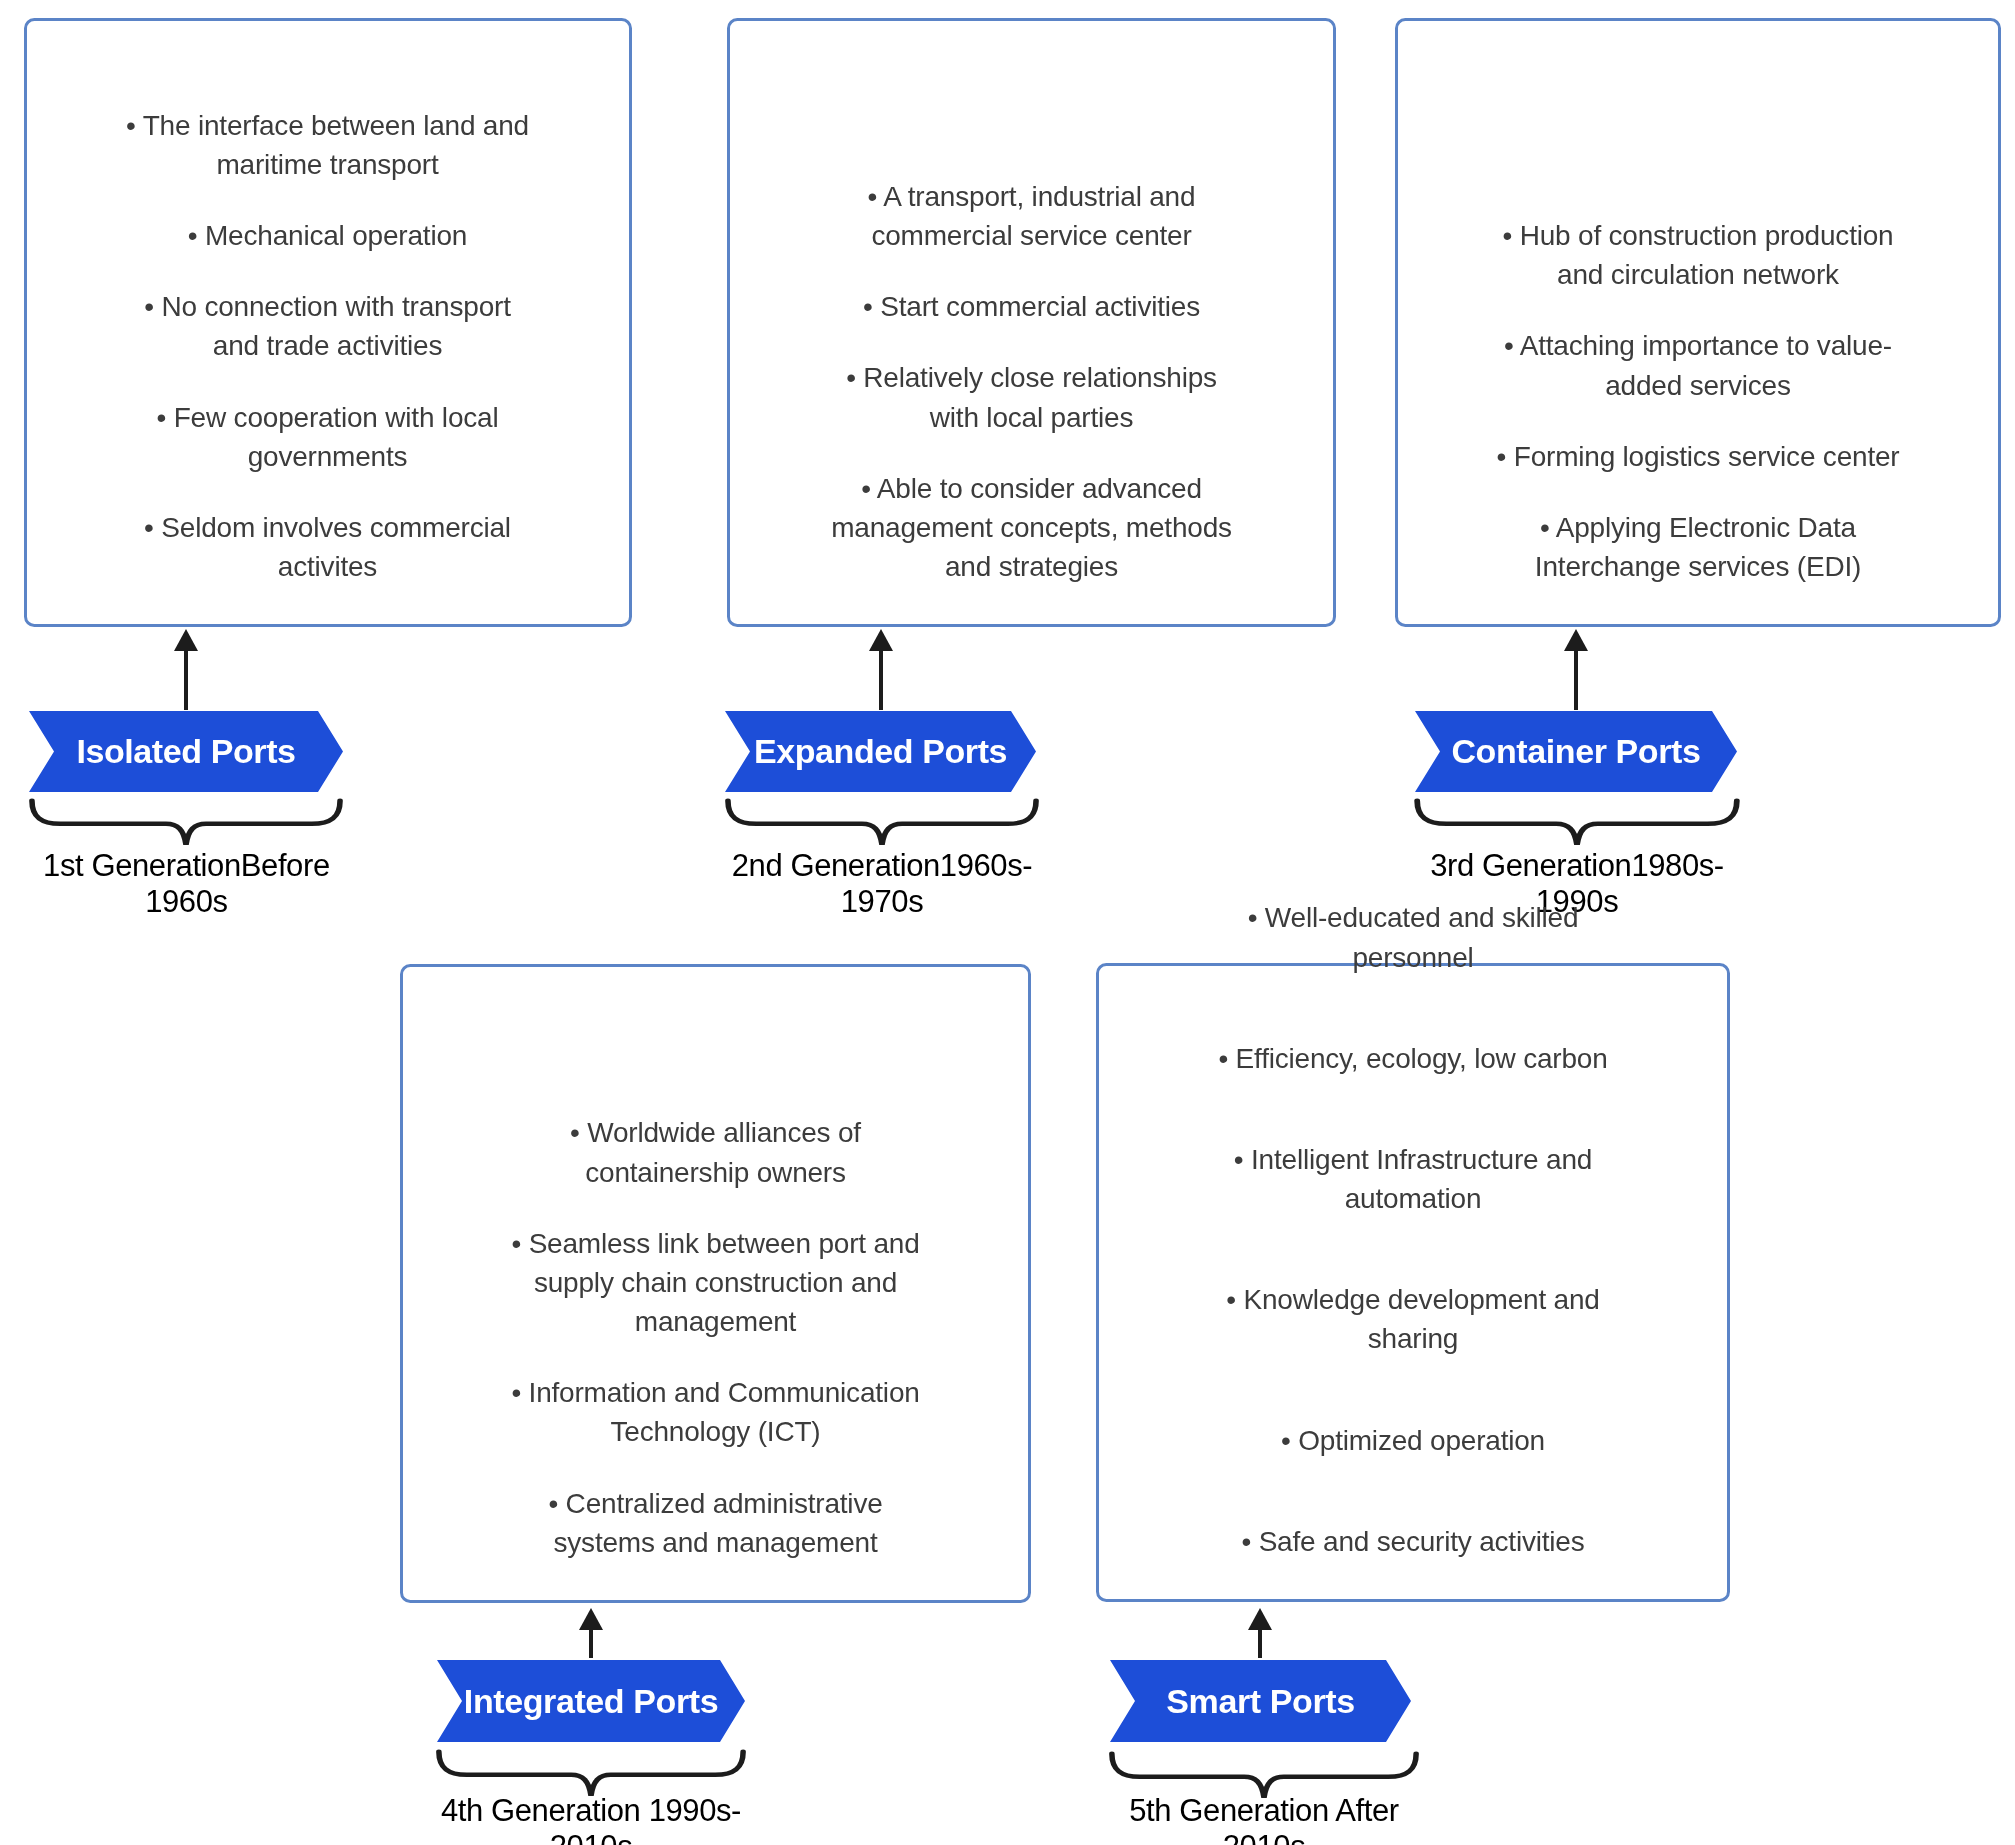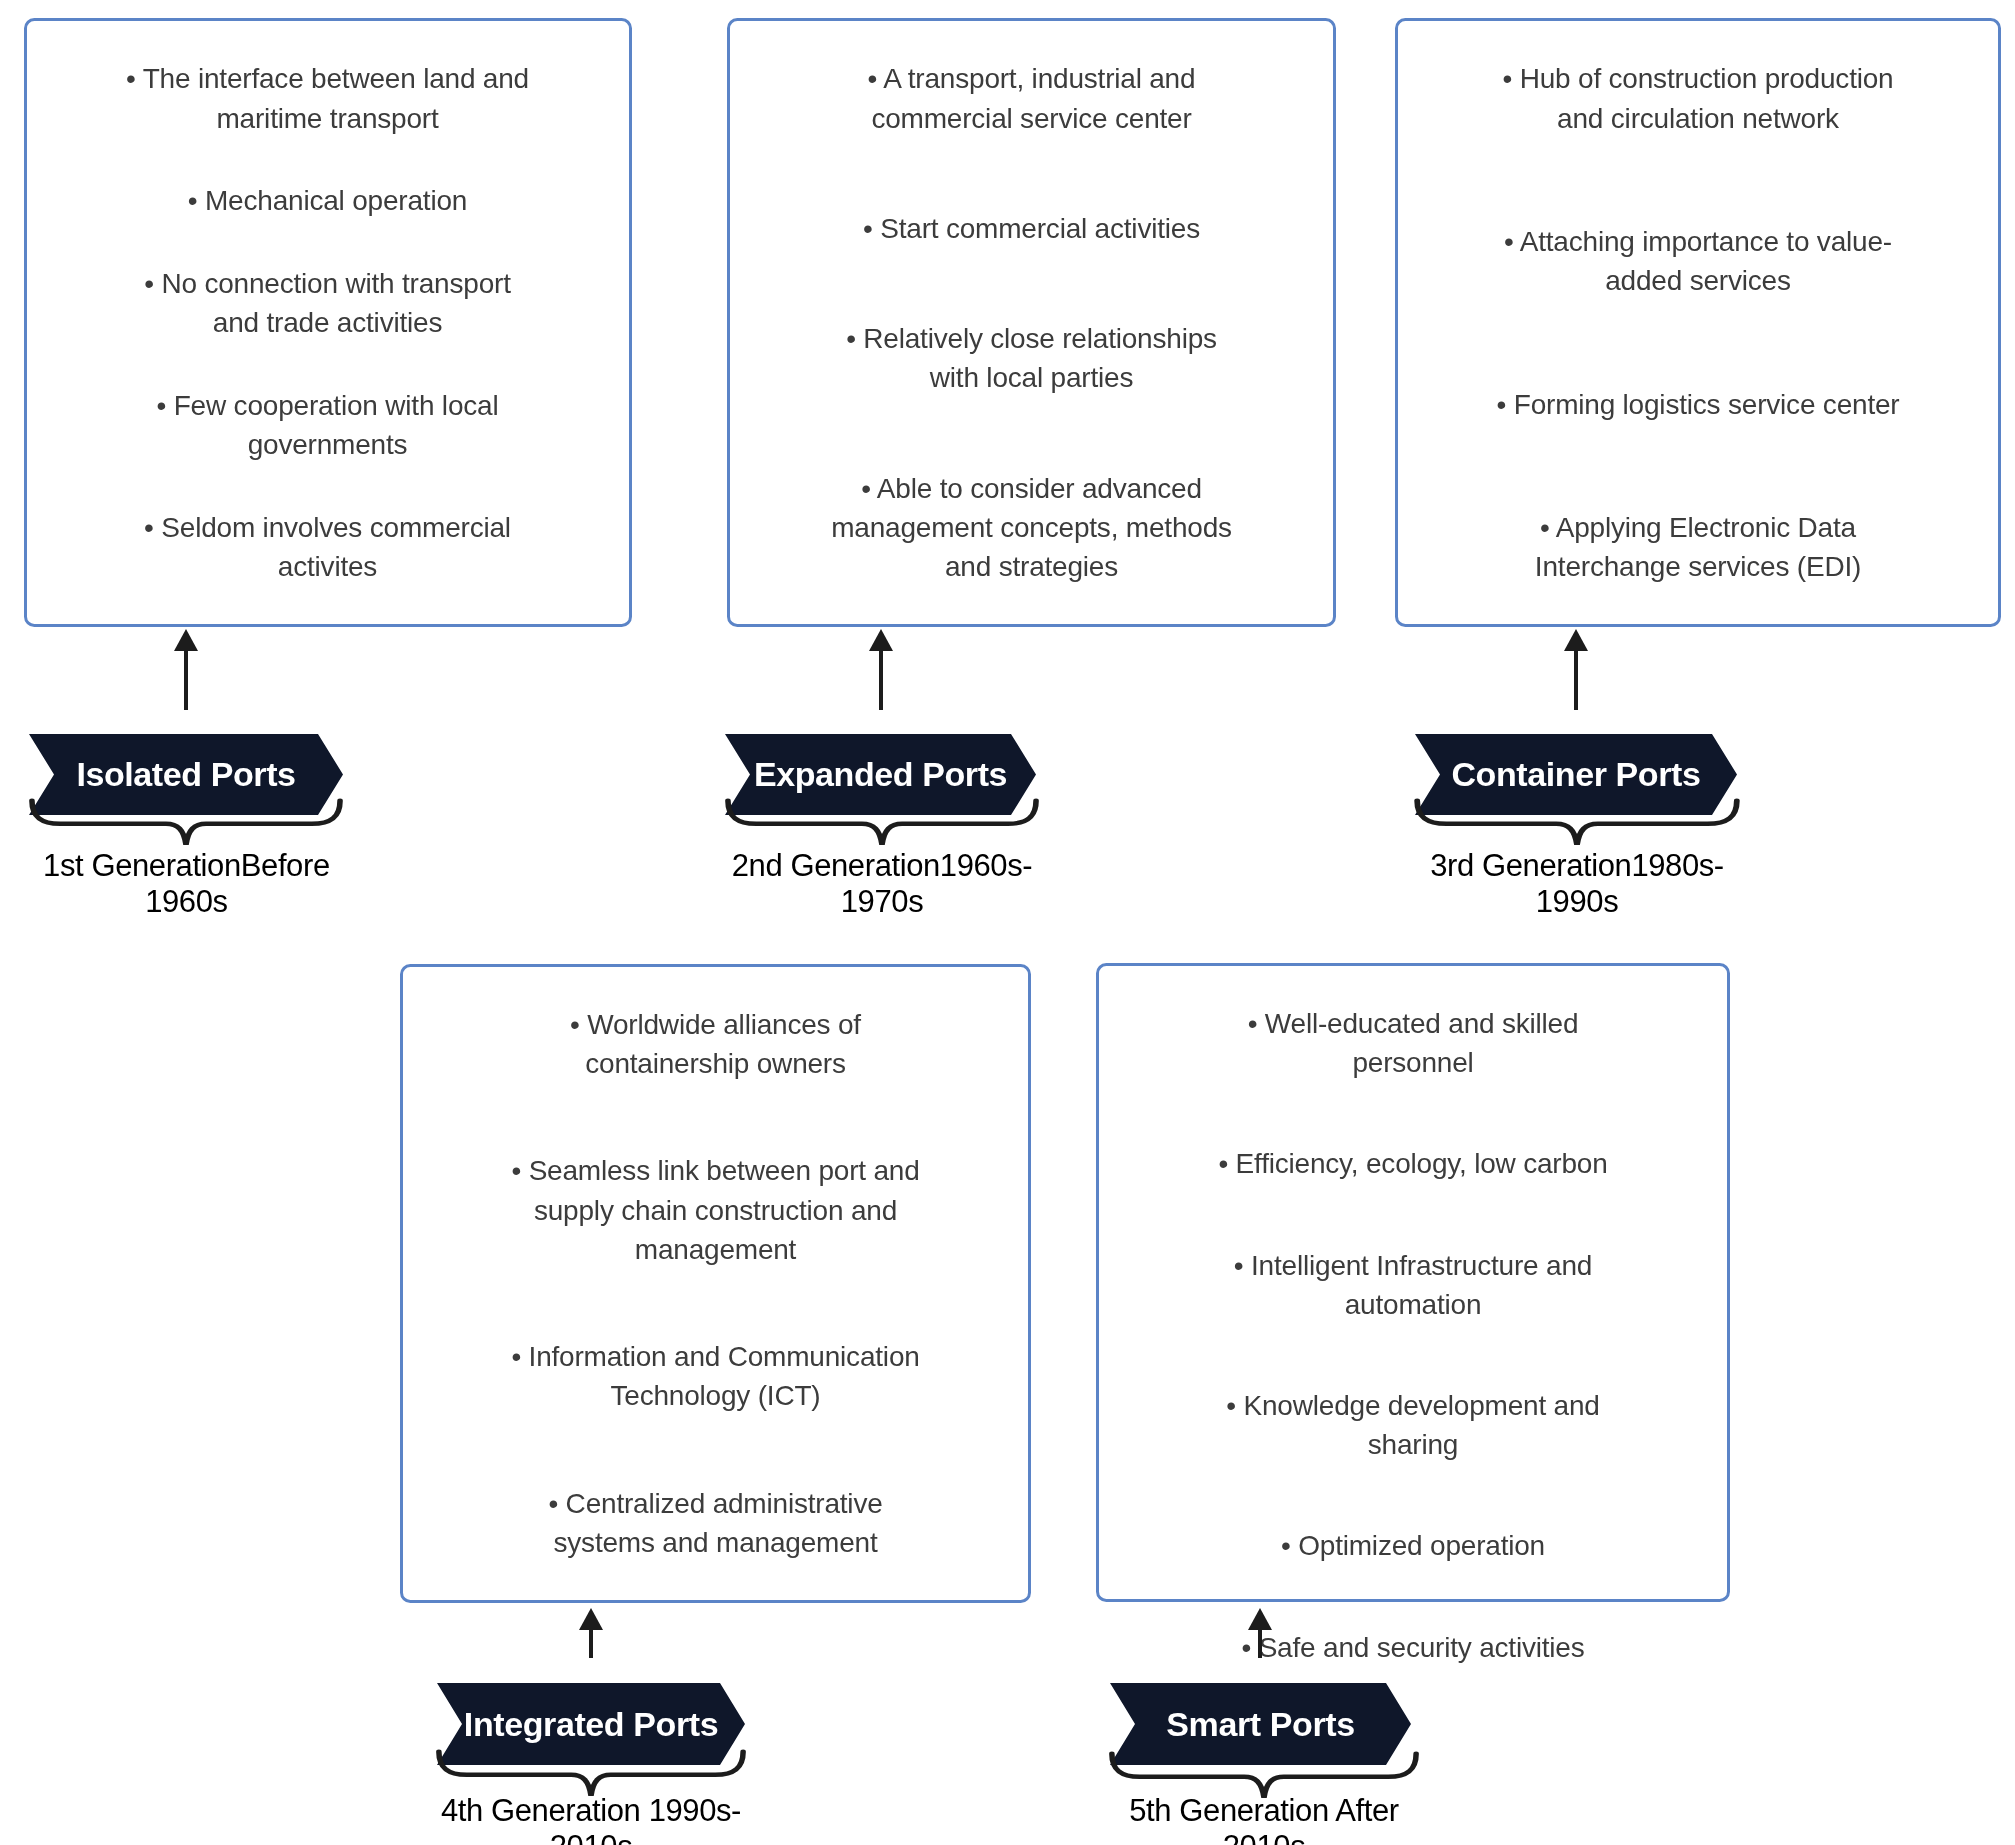--- a/index.html
+++ b/index.html
@@ -11,21 +11,21 @@
     overflow:hidden;
   }
   .box{
     position:absolute;
     box-sizing:border-box;
     border:3.7px solid #5b84c7;
     border-radius:10.3px;
     background:#ffffff;
     display:flex;
     flex-direction:column;
-    justify-content:space-between;
+    justify-content:flex-end;
     align-items:center;
     padding:22px 19px;
   }
   .bullet{
     margin:16px 0;
     font-size:28px;
     line-height:1.4;
     color:#3c3c3c;
     text-align:center;
     white-space:pre-line;
@@ -44,26 +44,25 @@
     border-right:12.5px solid transparent;
     border-bottom:22px solid #1c1c1c;
   }
   .arrow-line{
     width:3.7px;
     flex:1;
     background:#1c1c1c;
   }
   .banner{
     position:absolute;
-    background:#0f172a;
+    background:#1d4ed8;
     display:flex;
     align-items:center;
     justify-content:center;
     clip-path:polygon(0 0, calc(100% - 25px) 0, 100% 50%, calc(100% - 25px) 100%, 0 100%, 25px 50%);
-    margin-top:23px;
   }
   .banner-text{
     color:#ffffff;
     font-size:34px;
     font-weight:700;
     letter-spacing:-0.4px;
     text-align:center;
   }
   .brace{
     position:absolute;

